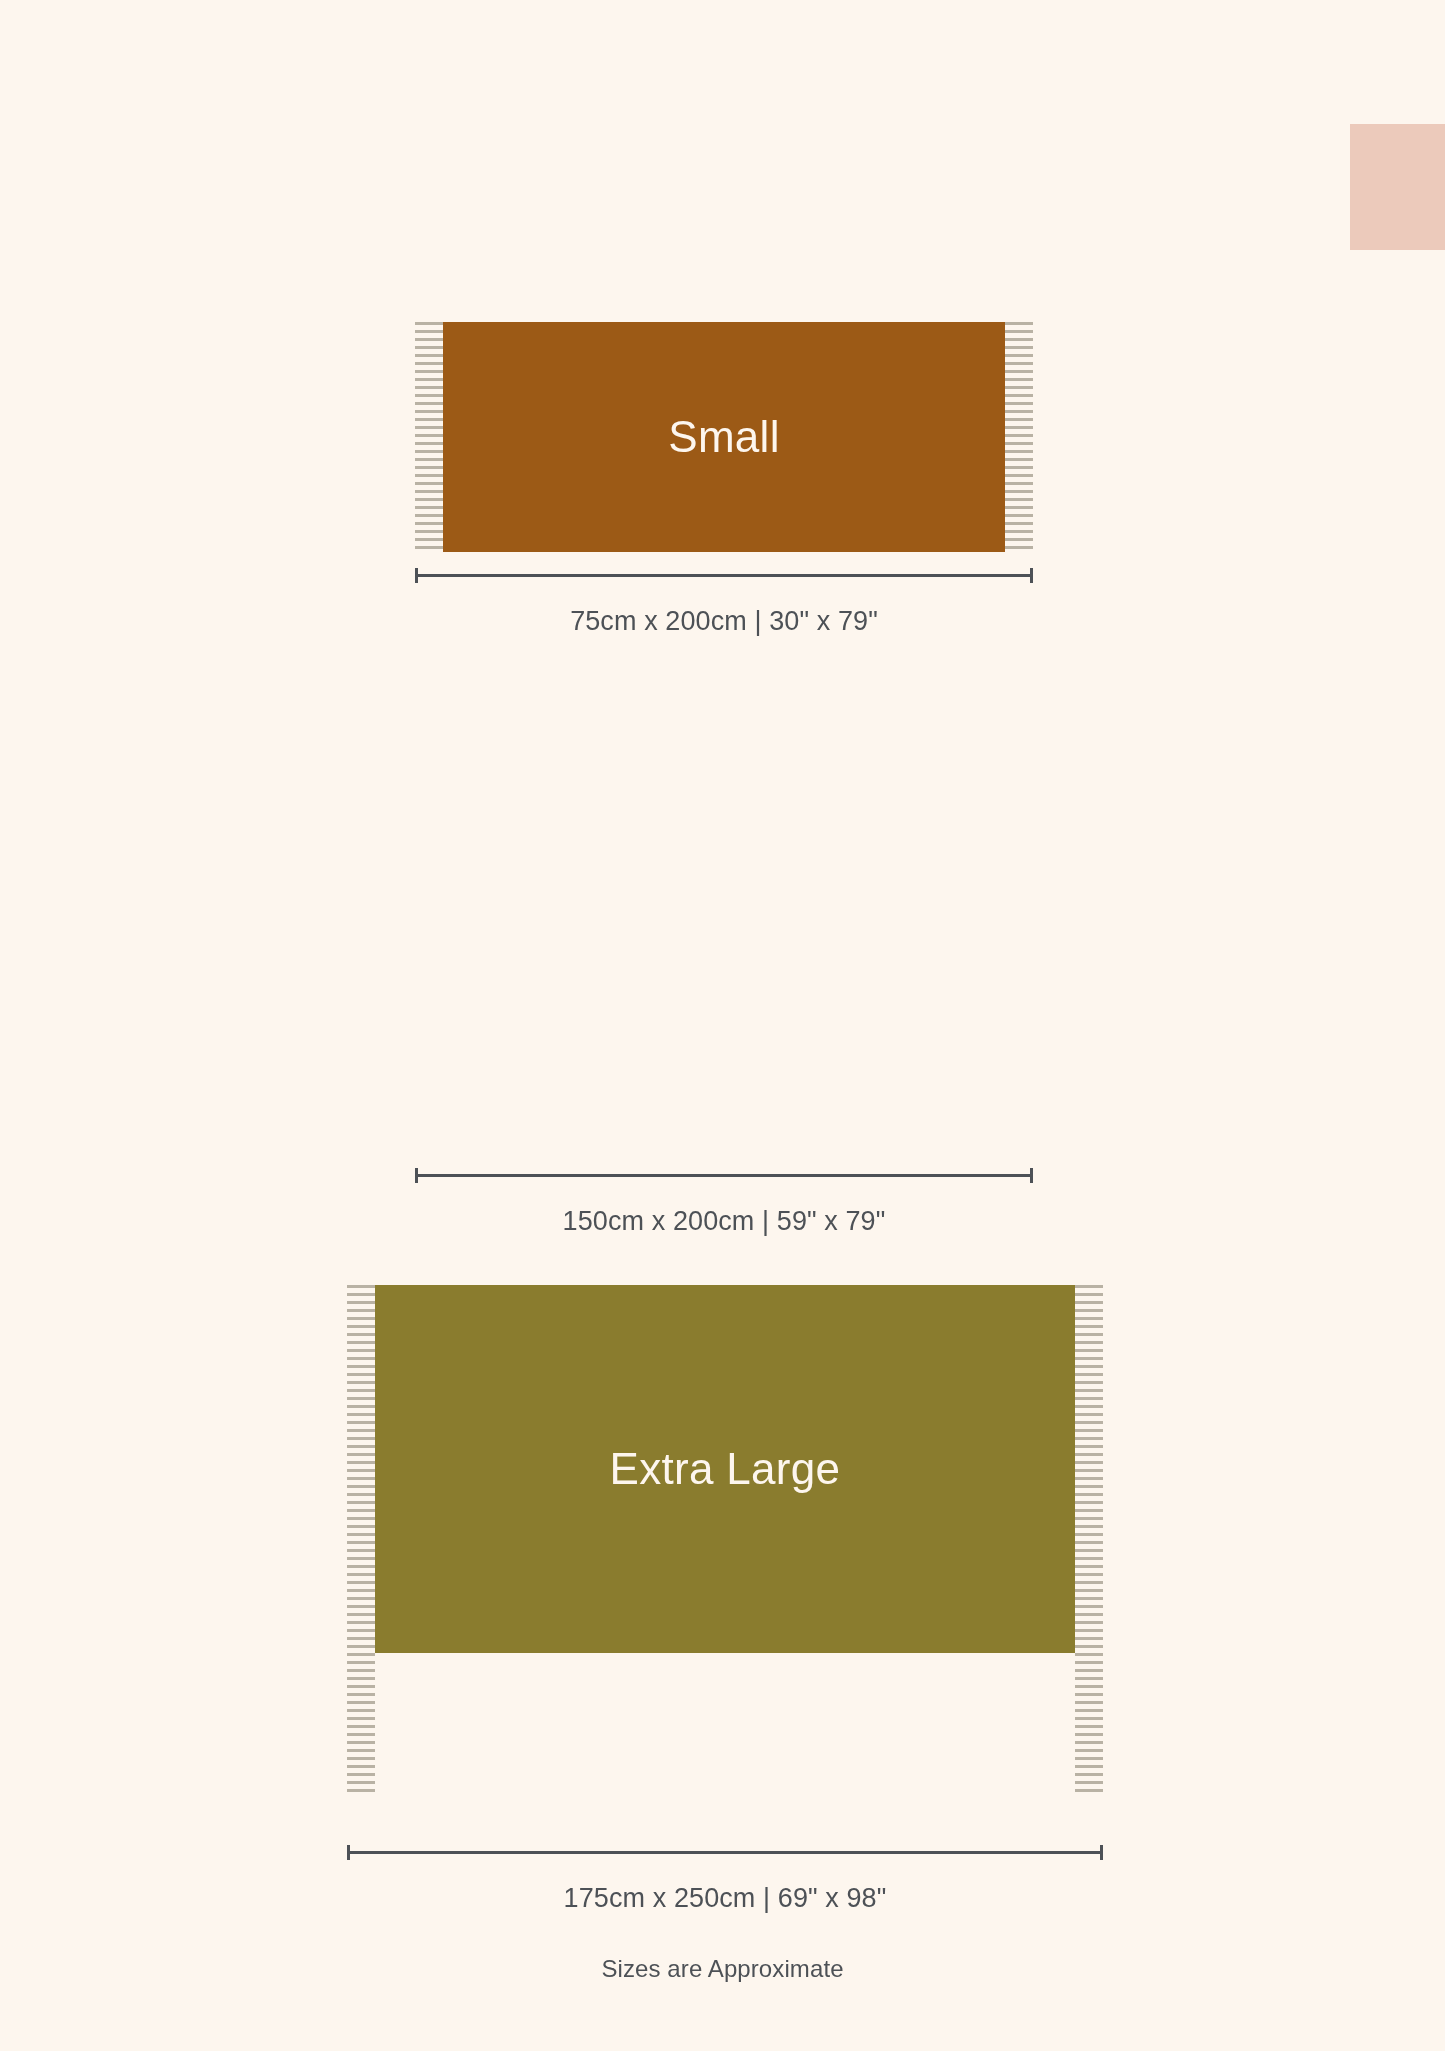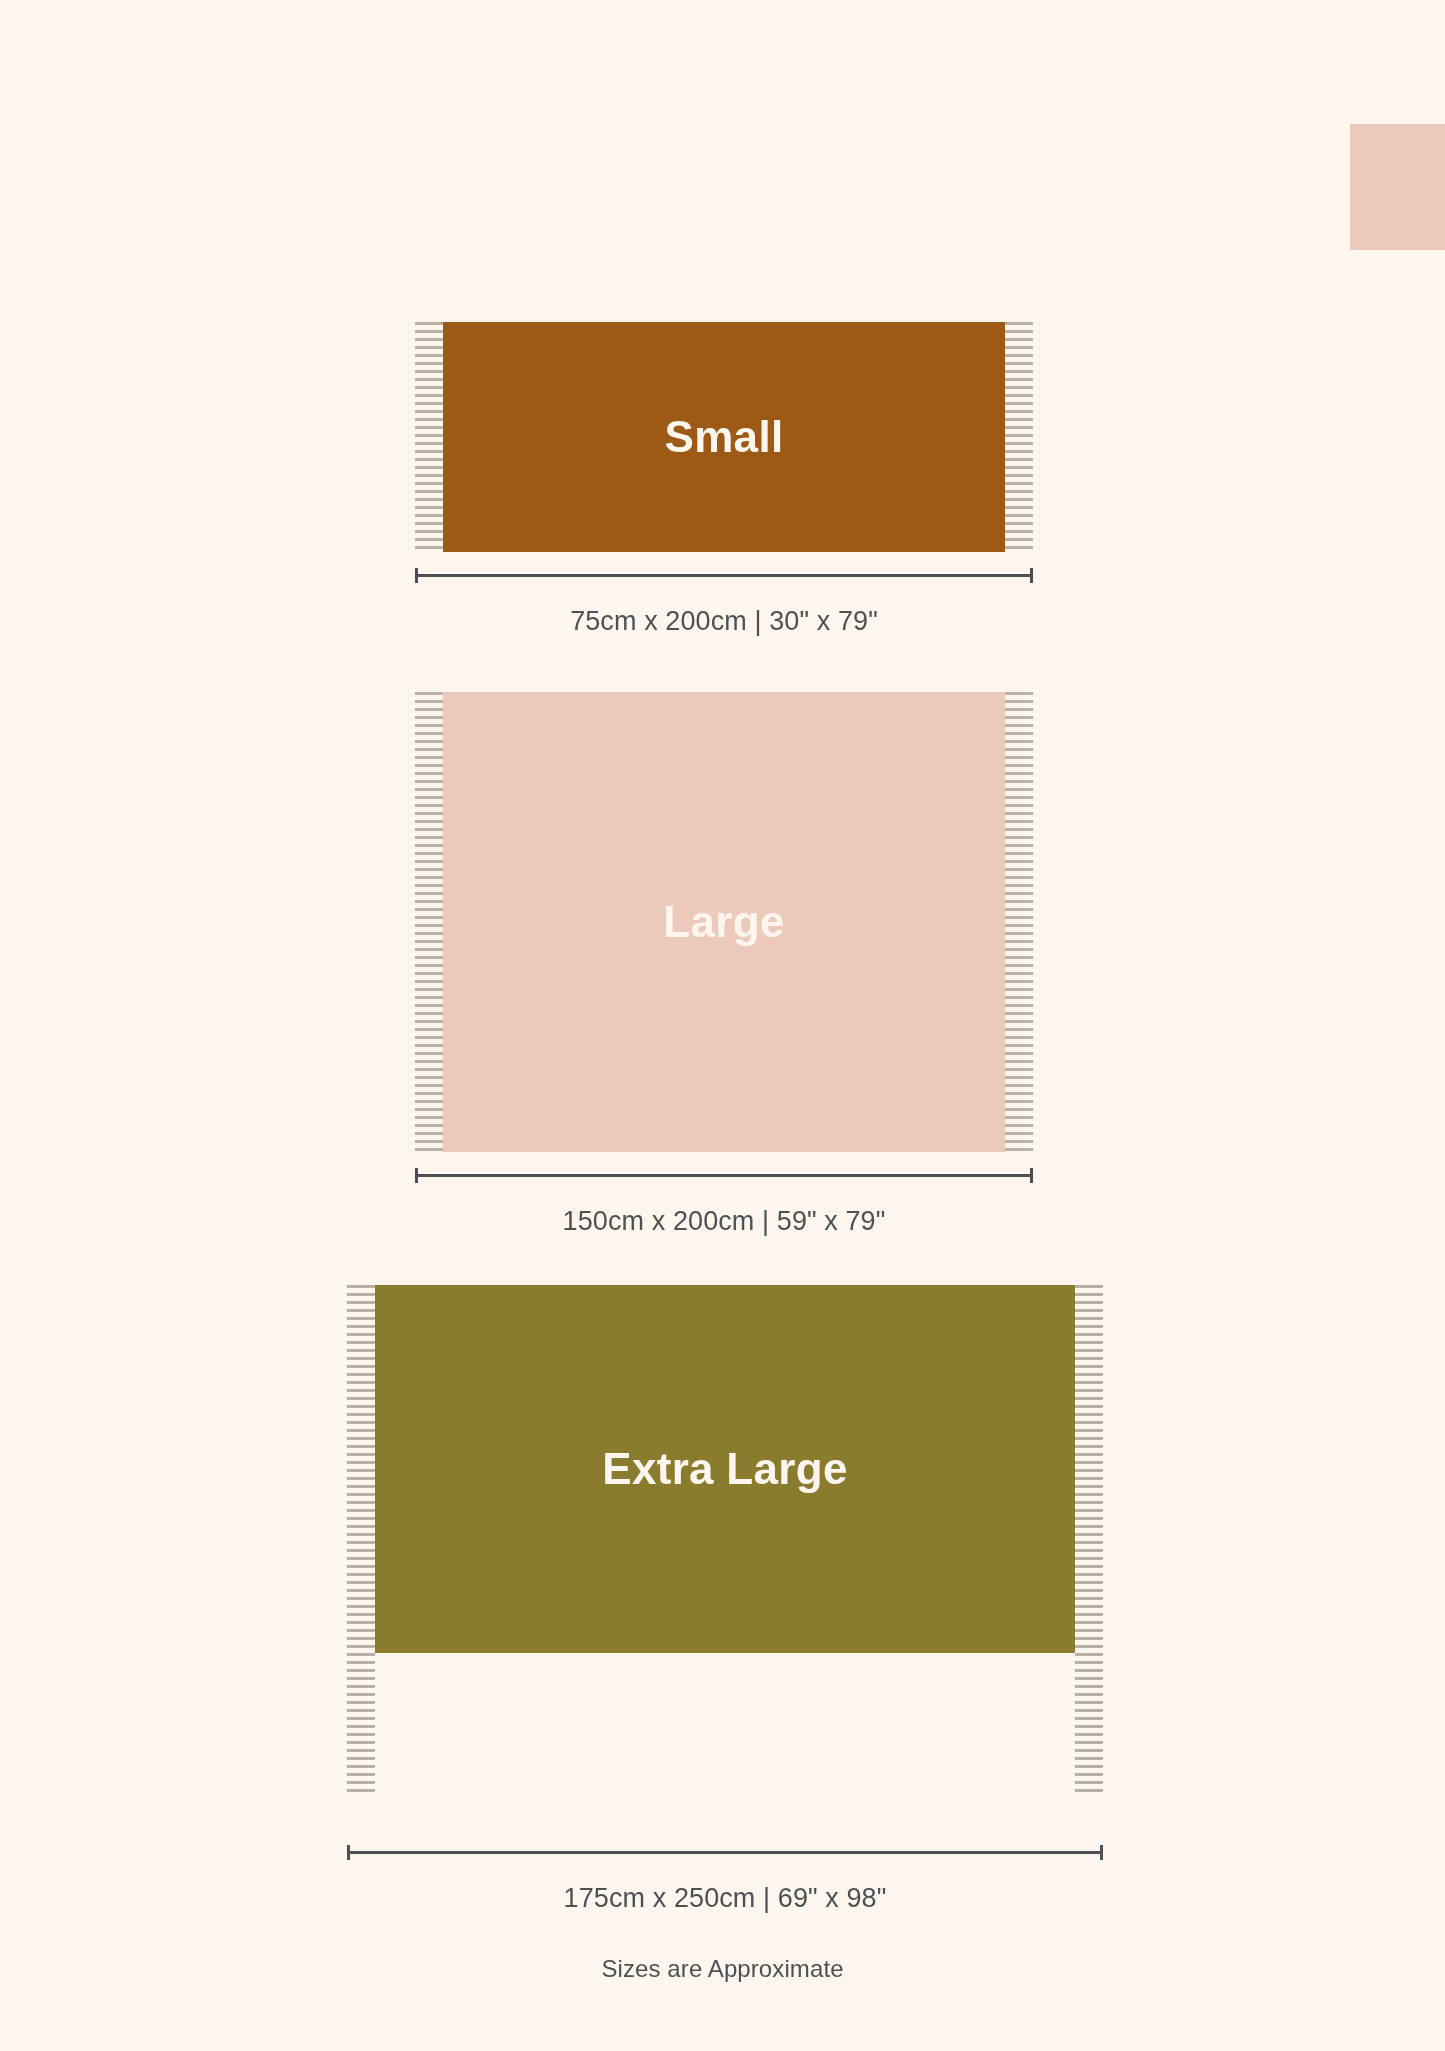--- a/index.html
+++ b/index.html
@@ -72,21 +72,21 @@
   .body {
     position: relative;
     display: flex;
     align-items: center;
     justify-content: center;
   }
 
   .blanket-label {
     color: #fdf6ee;
     font-size: 44px;
-    font-weight: 700;
+    font-weight: 400;
     letter-spacing: 0.3px;
     line-height: 1;
     user-select: none;
   }
 
   
   .dim-wrap {
     position: absolute;
   }
 
@@ -153,29 +153,20 @@
   </div>
   <div class="dim-wrap" style="left:415px; top:568px; width:618px;">
     <div class="dim-line">
       <div class="cap left"></div>
       <div class="bar"></div>
       <div class="cap right"></div>
     </div>
     <div class="dim-caption">75cm x 200cm | 30" x 79"</div>
   </div>
 
-  <div class="blanket-group" style="left:415px; top:692px;">
-    <div class="blanket-row">
-      <div class="fringe" style="width:28px; height:460px;"></div>
-      <div class="body" style="width:562px; height:460px; background:#eccabb;">
-        <span class="blanket-label">Large</span>
-      </div>
-      <div class="fringe" style="width:28px; height:460px;"></div>
-    </div>
-  </div>
   <div class="dim-wrap" style="left:415px; top:1168px; width:618px;">
     <div class="dim-line">
       <div class="cap left"></div>
       <div class="bar"></div>
       <div class="cap right"></div>
     </div>
     <div class="dim-caption">150cm x 200cm | 59" x 79"</div>
   </div>
 
   <div class="blanket-group" style="left:347px; top:1285px;">

